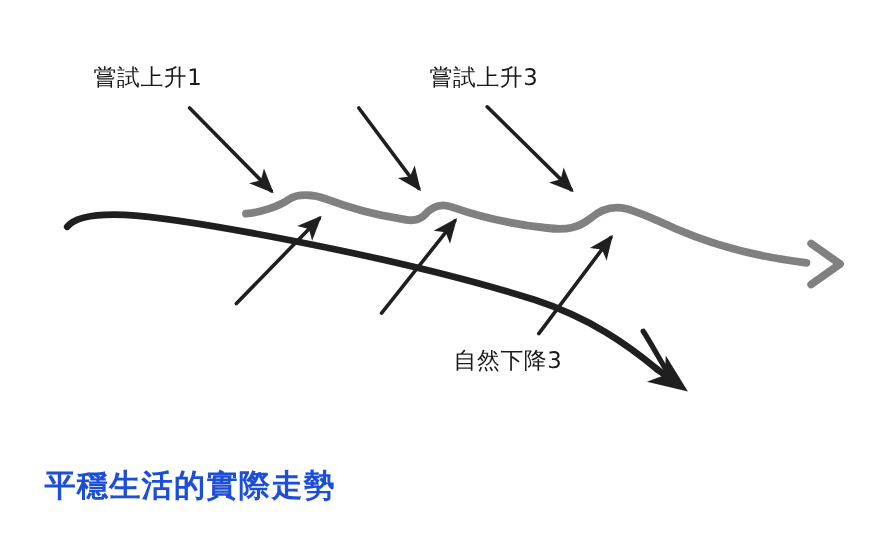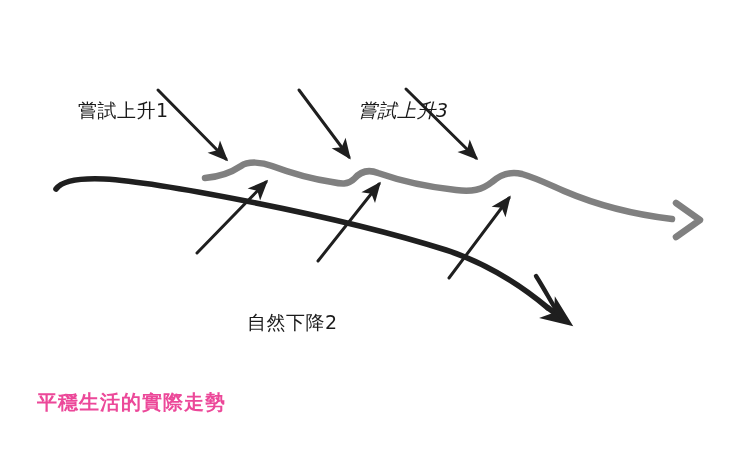--- a/index.html
+++ b/index.html
@@ -26,35 +26,34 @@
   }
   .label {
     position: absolute;
     white-space: nowrap;
     color: #1a1a1a;
     font-family: "DejaVu Sans", "Liberation Sans", sans-serif;
     font-size: 19px;
     font-weight: 500;
     letter-spacing: 0.5px;
     line-height: 1;
-    margin-top: 45px;
   }
   .caption {
     position: absolute;
     white-space: nowrap;
-    color: #ec4899;
+    color: #1d4ed8;
     font-family: "DejaVu Sans", "Liberation Sans", sans-serif;
-    font-size: 20px;
+    font-size: 26px;
     font-weight: 700;
     letter-spacing: 1px;
     line-height: 1;
   }
   .lbl-rise1 { left: 78px;  top: 56px; }
   .lbl-rise2 { left: 218px; top: 56px; }
-  .lbl-rise3 { left: 358px; top: 56px; font-style: italic; }
+  .lbl-rise3 { left: 358px; top: 56px; }
   .lbl-fall1 { left: 107px; top: 258px; }
   .lbl-fall2 { left: 247px; top: 268px; }
   .lbl-fall3 { left: 378px; top: 292px; }
   .cap-main  { left: 37px;  top: 392px; }
 </style>
 </head>
 <body>
 
 <div id="canvas">
 
@@ -112,17 +111,17 @@
       <line x1="318" y1="261" x2="379" y2="184" stroke="#1f1f1f" stroke-width="3" stroke-linecap="round" marker-end="url(#arrowhead-dark)"></line>
     </g>
     <g>
       <line x1="449" y1="278" x2="509" y2="198" stroke="#1f1f1f" stroke-width="3" stroke-linecap="round" marker-end="url(#arrowhead-dark)"></line>
     </g>
   </svg>
 
   <div class="label lbl-rise1">嘗試上升1</div>
   <div class="label lbl-rise3">嘗試上升3</div>
 
-  <div class="label lbl-fall2">自然下降2</div>
+  <div class="label lbl-fall3">自然下降3</div>
 
   <div class="caption cap-main">平穩生活的實際走勢</div>
 
 </div>
 
 </body></html>

